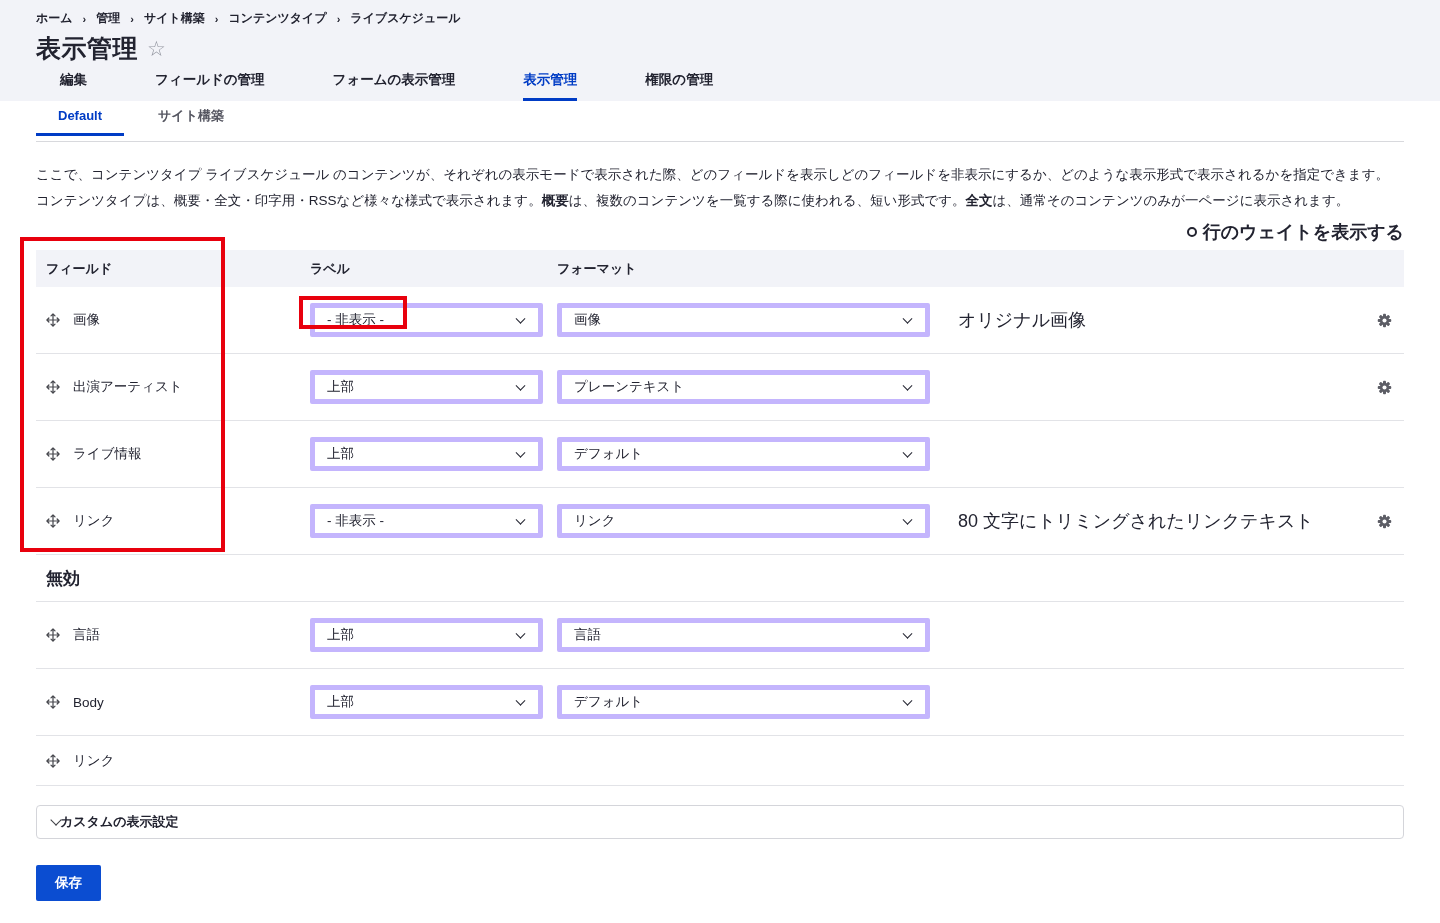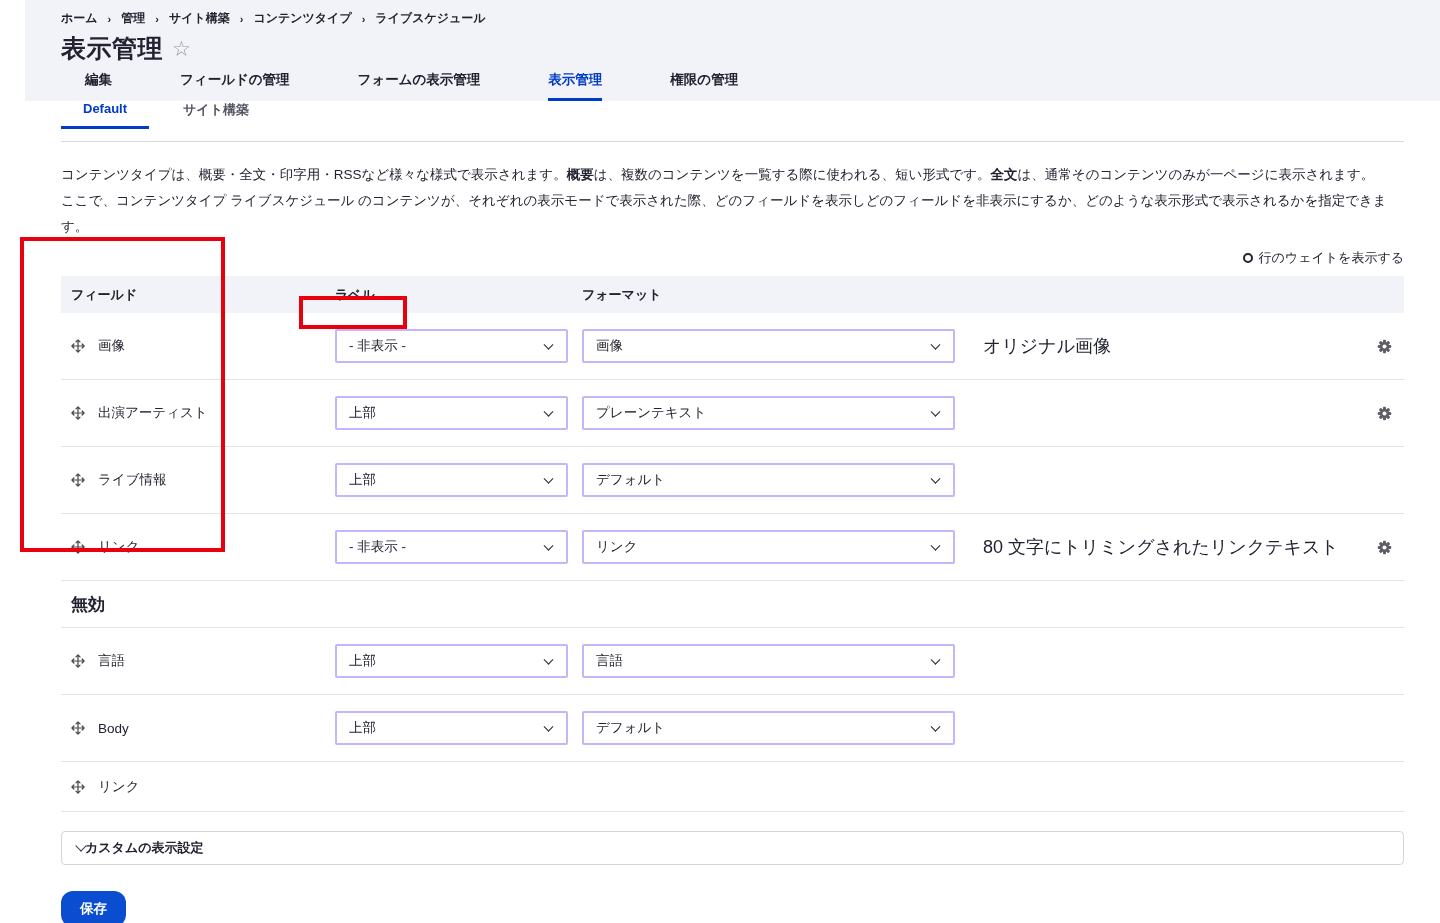--- a/index.html
+++ b/index.html
@@ -3,70 +3,70 @@
 <meta charset="utf-8">
 <style>
   :root{
     --accent:#003cc5;
     --annotation:#e8000d;
     --save-bg:#0b4dd1;
     --header-bg:#f2f3f8;
   }
   *{box-sizing:border-box;}
   body{margin:0;background:#fff;color:#222330;font-family:"Liberation Sans","DejaVu Sans",sans-serif;}
-  .page{position:relative;width:1440px;height:923px;background:#fff;overflow:hidden;padding-left:25px;}
+  .page{position:relative;width:1440px;height:923px;background:#fff;overflow:hidden;}
 
   
   .page-header{background:var(--header-bg);height:101px;padding:10px 36px 0;display:flex;flex-direction:column;}
   .breadcrumb{display:flex;align-items:center;gap:10px;font-size:12px;font-weight:bold;}
   .bc-link{color:#222330;text-decoration:none;cursor:pointer;}
   .bc-sep{color:#222330;font-size:11px;}
   .title-row{display:flex;align-items:center;gap:9px;margin-top:5px;}
   .page-title{font-size:25px;font-weight:bold;margin:0;letter-spacing:.5px;}
   .star{color:#9396a0;font-size:21px;line-height:1;cursor:pointer;}
   .primary-tabs{display:flex;gap:68px;margin-top:auto;padding-left:24px;}
   .ptab{font-size:13.5px;font-weight:bold;color:#222330;text-decoration:none;padding-bottom:9px;border-bottom:3px solid transparent;cursor:pointer;white-space:nowrap;}
   .ptab.active{color:var(--accent);border-bottom-color:var(--accent);}
 
   
-  .secondary-tabs{margin:0 36px;display:flex;gap:12px;align-items:flex-start;height:41px;border-bottom:1px solid #d8d9dd;}
+  .secondary-tabs{margin:0 36px;display:flex;gap:12px;align-items:center;height:41px;border-bottom:1px solid #d8d9dd;}
   .stab{font-size:13px;font-weight:bold;color:#545560;text-decoration:none;padding:0 22px 10px;border-bottom:3px solid transparent;margin-bottom:-2px;cursor:pointer;}
   .stab.active{color:var(--accent);border-bottom-color:var(--accent);}
 
   
   main{padding:20px 36px 0;}
   .desc{margin:0;font-size:13.5px;line-height:26px;}
   .desc b{font-weight:bold;}
   .row-weights{display:flex;justify-content:flex-end;align-items:center;margin-top:8px;height:20px;}
-  .rw-link{display:flex;align-items:center;gap:6px;font-size:13px;font-weight:normal;color:#222330;text-decoration:none;cursor:pointer;}
+  .rw-link{display:flex;align-items:center;gap:6px;font-size:18px;font-weight:bold;color:#222330;text-decoration:none;cursor:pointer;}
   .ring{width:10px;height:10px;border:2.5px solid #222330;border-radius:50%;}
 
   
   .ftable{margin-top:8px;}
   .thead,.trow{display:grid;grid-template-columns:274px 247px 387px 1fr 40px;align-items:center;}
   .thead{background:var(--header-bg);height:37px;font-size:13px;font-weight:bold;font-family:Liberation Serif, serif;}
   .hcell.first{padding-left:10px;}
   .trow{height:67px;border-bottom:1px solid #e2e3e7;}
   .trow.bare{height:50px;}
   .field-cell{display:flex;align-items:center;gap:13px;padding-left:10px;font-size:13.5px;}
   .drag{display:flex;align-items:center;cursor:move;}
-  .select{position:relative;height:34px;background:#fff;border:2px solid #c4b5fd;border-radius:2px;display:flex;align-items:center;padding:0 34px 0 12px;font-size:13.5px;cursor:pointer;}
+  .select{position:relative;height:34px;background:#fff;border:5px solid #c4b5fd;border-radius:2px;display:flex;align-items:center;padding:0 34px 0 12px;font-size:13.5px;cursor:pointer;}
   .label-select{width:233px;}
   .format-select{width:373px;}
   .chev{position:absolute;right:14px;top:50%;width:7px;height:7px;border-right:1.7px solid #222330;border-bottom:1.7px solid #222330;transform:translateY(-68%) rotate(45deg);}
   .summary-cell{padding-left:14px;font-size:18px;line-height:17px;}
   .gear-cell{display:flex;justify-content:center;}
   .gear-btn{border:none;background:none;padding:0;cursor:pointer;display:flex;}
   .section-row{height:47px;display:flex;align-items:center;padding-left:10px;font-size:17px;font-weight:bold;border-bottom:1px solid #e2e3e7;}
 
   
   .details{margin-top:19px;height:34px;border:1px solid #d4d5da;border-radius:4px;background:#fff;display:flex;align-items:center;padding:0 15px;cursor:pointer;}
   .details-label{font-size:13px;font-weight:bold;}
   .chev-down{width:8px;height:8px;border-right:1.8px solid #3e3f45;border-bottom:1.8px solid #3e3f45;transform:rotate(45deg);margin-top:-5px;}
-  .save-btn{margin-top:26px;height:36px;padding:0 19px;background:var(--save-bg);color:#fff;font-size:13.5px;font-weight:bold;border:none;border-radius:12px;cursor:pointer;}
+  .save-btn{margin-top:26px;height:36px;padding:0 19px;background:var(--save-bg);color:#fff;font-size:13.5px;font-weight:bold;border:none;border-radius:2px;cursor:pointer;}
 
   
   .annotation{position:absolute;border:4px solid var(--annotation);pointer-events:none;}
   .annot-big{left:20px;top:237px;width:205px;height:315px;}
   .annot-small{left:299px;top:296px;width:108px;height:33px;}
 </style>
 </head>
 <body>
 
 <div class="page">
@@ -95,22 +95,22 @@
         <a class="ptab">権限の管理</a>
       </nav>
   </header>
 
   <nav class="secondary-tabs">
       <a class="stab active">Default</a>
       <a class="stab">サイト構築</a>
     </nav>
 
   <main>
+    <p class="desc">ここで、コンテンツタイプ ライブスケジュール のコンテンツが、それぞれの表示モードで表示された際、どのフィールドを表示しどのフィールドを非表示にするか、どのような表示形式で表示されるかを指定できます。</p>
     <p class="desc" id="desc1"><span>コンテンツタイプは、概要・全文・印字用・RSSなど様々な様式で表示されます。</span><b>概要</b><span>は、複数のコンテンツを一覧する際に使われる、短い形式です。</span><b>全文</b><span>は、通常そのコンテンツのみが一ページに表示されます。</span></p>
-    <p class="desc">ここで、コンテンツタイプ ライブスケジュール のコンテンツが、それぞれの表示モードで表示された際、どのフィールドを表示しどのフィールドを非表示にするか、どのような表示形式で表示されるかを指定できます。</p>
 
     <div class="row-weights">
       <a class="rw-link">
         <span class="ring"></span>
         <span>行のウェイトを表示する</span>
       </a>
     </div>
 
     <div class="ftable">
       <div class="thead">

